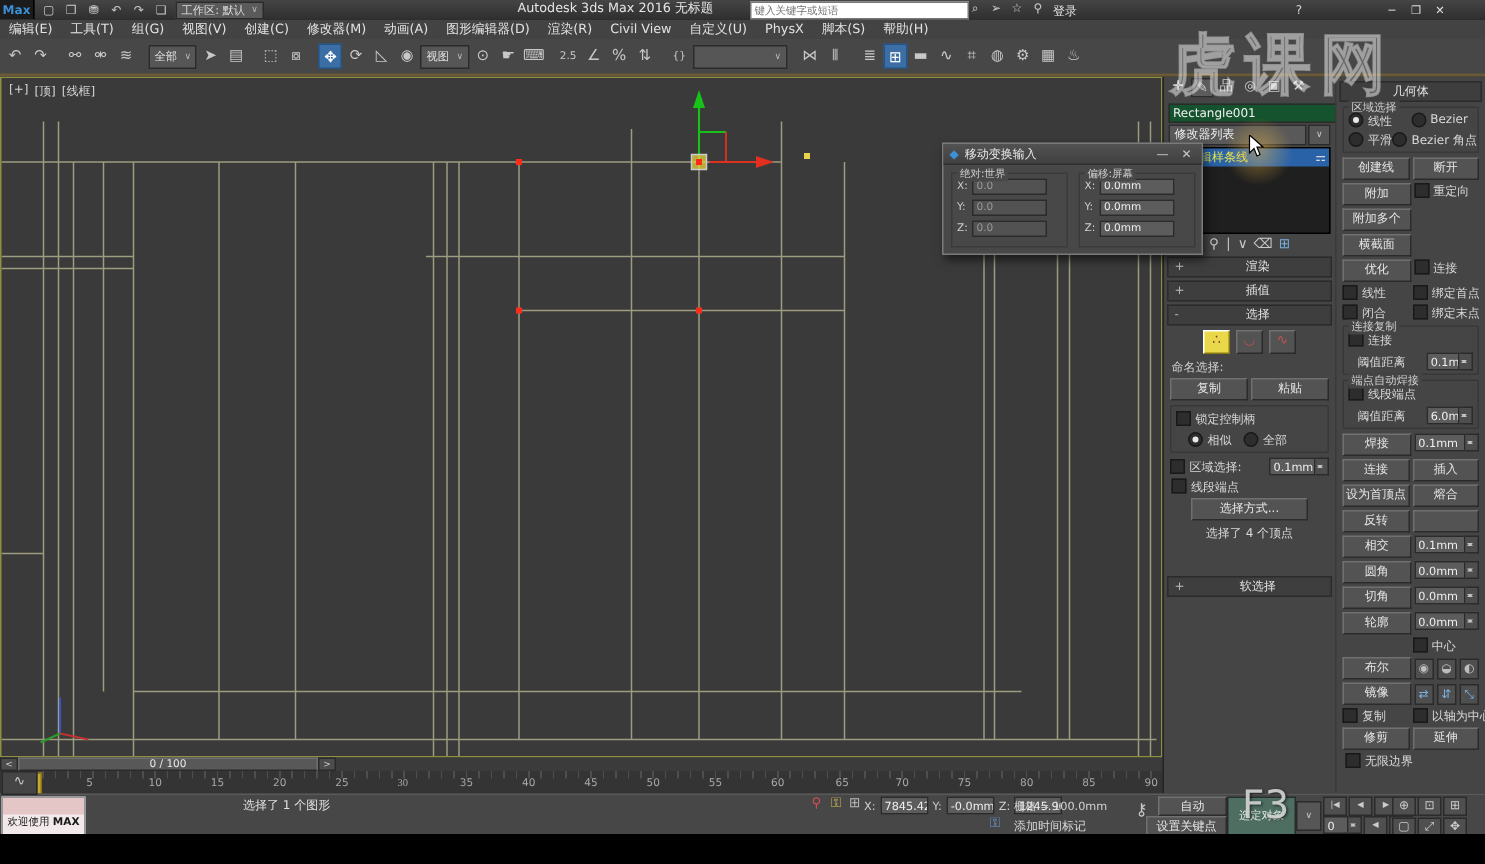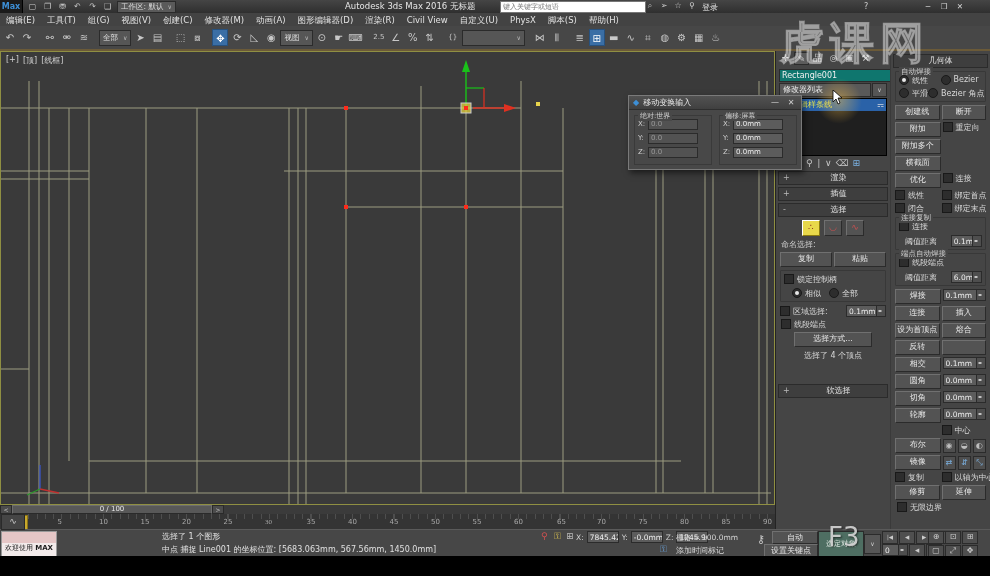--- a/index.html
+++ b/index.html
@@ -50,21 +50,21 @@
   .tlab{position:absolute;top:4px;font-size:7px;color:#a8a8a8}
   #tmarker{position:absolute;left:19px;top:1px;width:7px;height:13px;background:#c8a82c;border:1px solid #8a7316}
   #curvebtn{left:1px;top:514px;width:22px;height:14px;background:#454545;border:1px solid #2a2a2a;
     color:#ccc;font-size:9px;text-align:center;line-height:13px;z-index:5}
   
   #panel1{left:775px;top:51px;width:115px;height:478px;background:#454545;border-left:1px solid #242424;z-index:3;box-sizing:border-box}
   #panel2{left:890px;top:51px;width:100px;height:478px;background:#454545;border-left:1px solid #3a3a3a;z-index:3;box-sizing:border-box}
   #tabsrow{display:flex;gap:1px;padding:1px 2px;height:15px}
   .ptab{width:15px;height:13px;line-height:13px;text-align:center;font-size:9px;color:#c9c9c9}
   .ptab.active{background:#5c5c5c;border:1px solid #2c2c2c;box-sizing:border-box}
-  .pinput{display:block;margin:1px 3px;width:106px;height:11px;background:#0f766e;border:1px solid #2b2b2b;
+  .pinput{display:block;margin:1px 3px;width:106px;height:11px;background:#14532d;border:1px solid #2b2b2b;
     color:#f0f0f0;font-size:8px;padding:0 2px;font-family:"DejaVu Sans",sans-serif}
   #modrow{display:flex;margin:1px 3px;gap:1px}
   #modlist{flex:1;height:12px;background:#595959;border:1px solid #2b2b2b;font-size:8px;line-height:11px;padding:0 3px;color:#eee}
   #modarrow{width:13px;height:12px;background:#555;border:1px solid #2b2b2b;font-size:6px;text-align:center;line-height:12px;color:#ccc}
   #stack{margin:1px 3px;height:56px;background:#1f1f1f;border:1px solid #000}
   #stackitem{height:12px;background:#2a62a8;color:#e8e64e;font-size:8px;line-height:12px;padding:0 2px 0 12px;
     display:flex;justify-content:space-between}
   #stackbar{display:flex;gap:4px;justify-content:center;margin:1px 3px;height:12px;align-items:center}
   .sbicon{font-size:9px;color:#c9c9c9;line-height:12px}
   .sbicon.blue{color:#7ab0e0}
@@ -439,21 +439,21 @@
     <span class="pm">+</span>
       <span class="rtitle">软选择</span>
   </div>
 </div>
 
 <div id="panel2" class="abs">
   <div class="rollhead" style="margin-top:3px">
     <span class="rtitle">几何体</span>
   </div>
   <div class="grp">
-    <span class="glab">自动焊接</span>
+    <span class="glab">区域选择</span>
     <div style="display:flex">
       <label class="cbl" style="flex:1">
           <span class="radio sel"></span>
           <span>线性</span>
         </label>
       <label class="cbl" style="flex:1">
           <span class="radio"></span>
           <span>Bezier</span>
         </label>
     </div>
@@ -631,21 +631,20 @@
       <span>无限边界</span>
     </label>
 </div>
 
 <div id="statusbar" class="abs">
   <div id="welcome">
     <div id="welcomepink"></div>
     <div id="welcometxt"><span>欢迎使用</span> <b>MAX</b></div>
   </div>
   <div id="selstat">选择了 1 个图形</div>
-  <div id="prompt">中点 捕捉 Line001 的坐标位置: [5683.063mm, 567.56mm, 1450.0mm]</div>
   <div class="stico" style="left:541px;color:#d05050">⚲</div>
   <div class="stico" style="left:554px;color:#d8c050">⚿</div>
   <div class="stico" style="left:566px;color:#bbb">⊞</div>
   <div id="coordrow">
     <span class="clbl">X:</span>
     <div class="spin cfield">
         <span class="val">7845.429m</span>
       </div>
     <span class="clbl">Y:</span>
     <div class="spin cfield">

